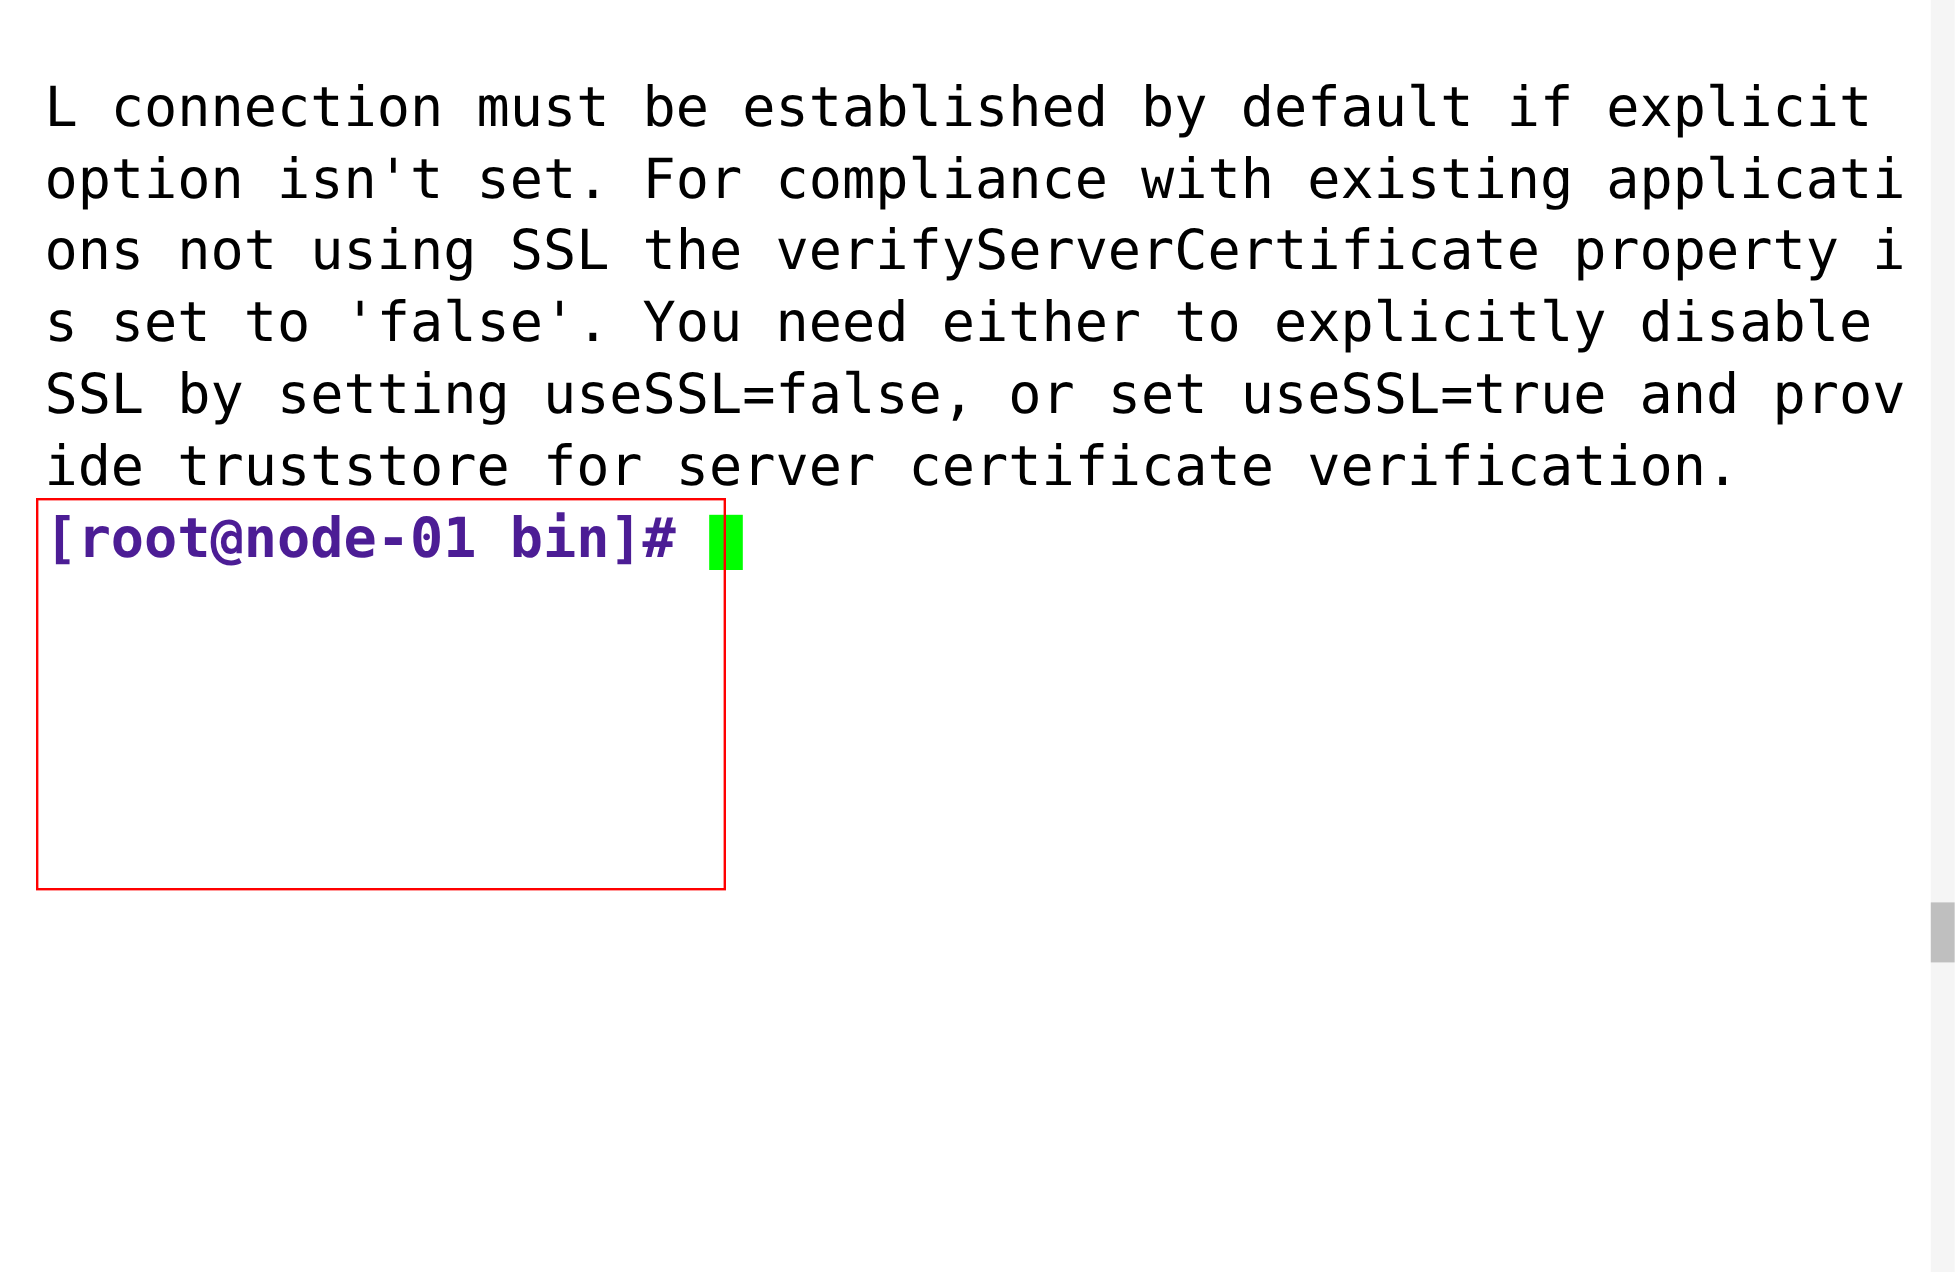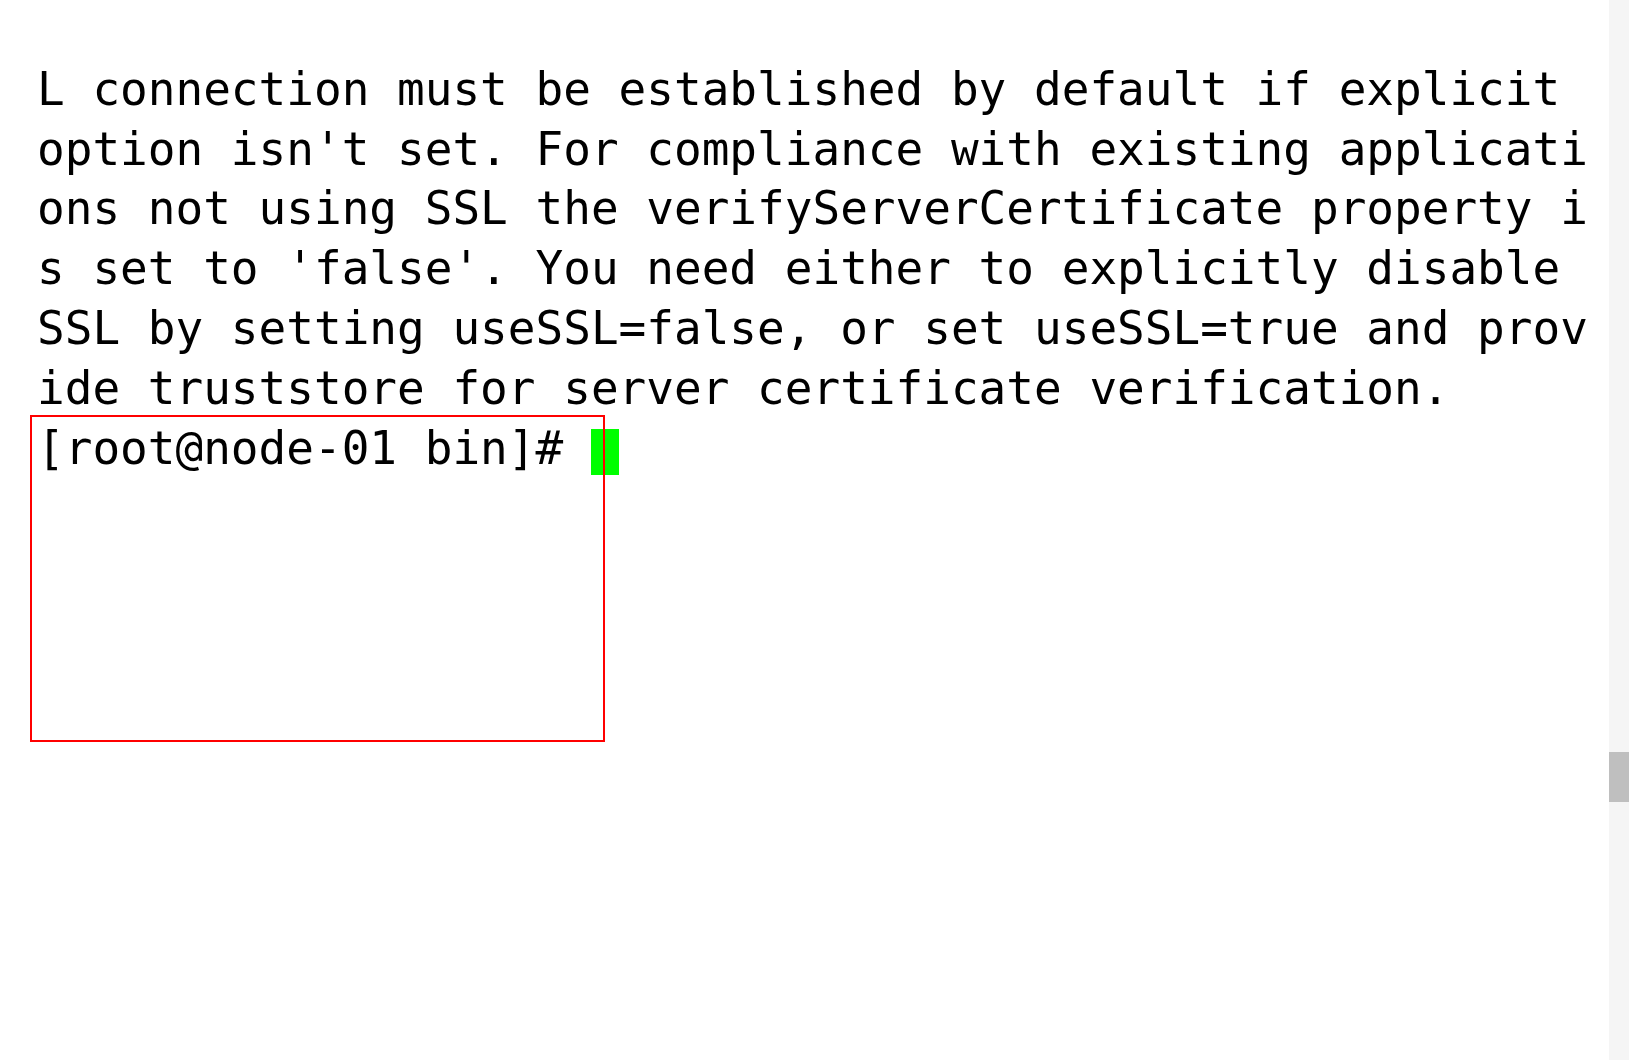--- a/index.html
+++ b/index.html
@@ -55,21 +55,22 @@
     .red-box {
       position: absolute;
       border: 2px solid #ff0000;
       left: 30px;
       top: 415px;
       width: 575px;
       height: 327px;
       pointer-events: none;
     }
     .prompt-line {
-      color: #000000;
+      color: #4c1d95;
+      font-weight: bold;
     }
     .cursor {
       display: inline-block;
       width: 28px;
       height: 46px;
       background: #00ff00;
       vertical-align: text-bottom;
     }
   </style>
 </head>

